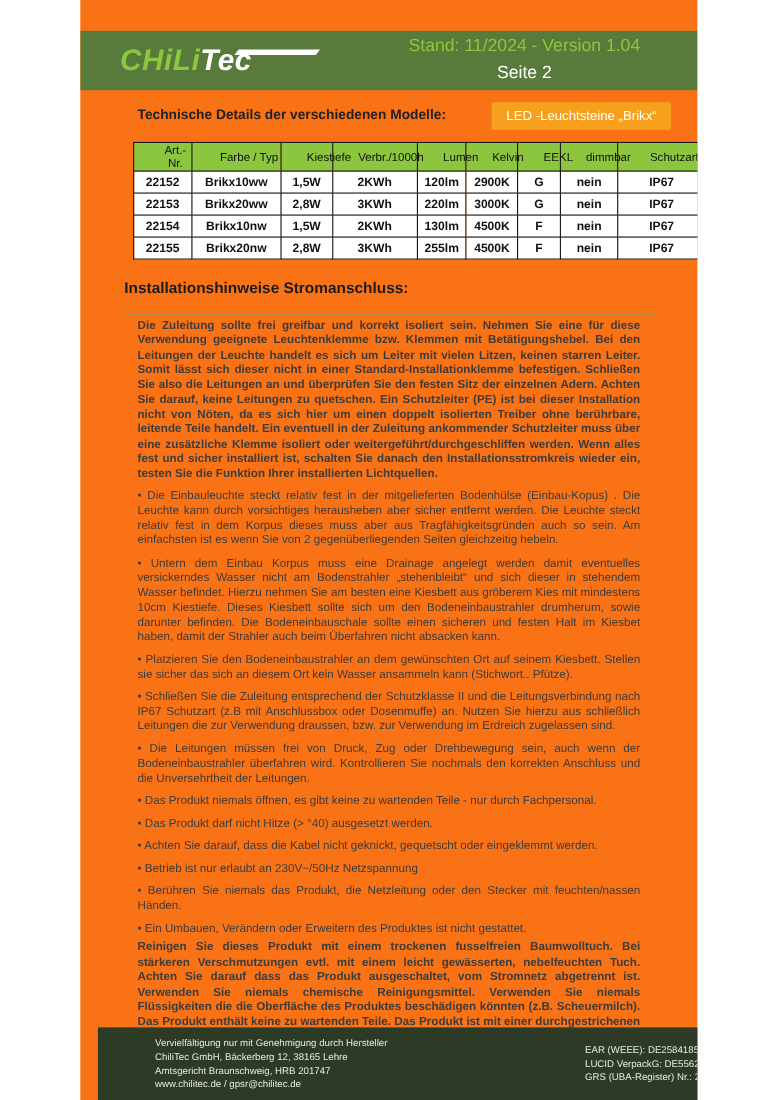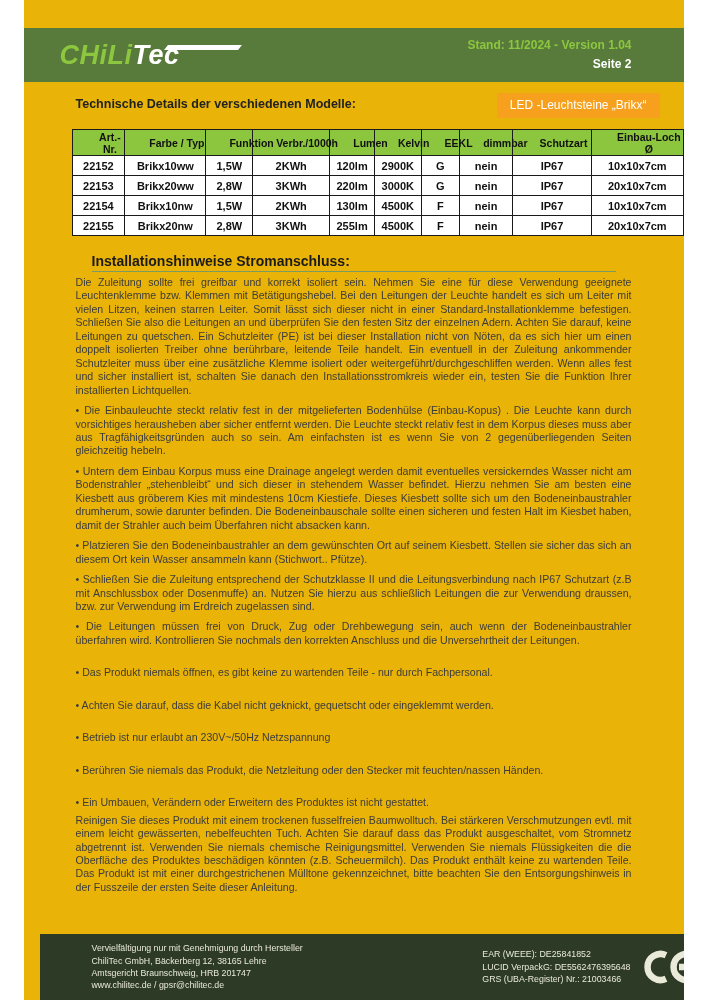--- a/index.html
+++ b/index.html
@@ -1,55 +1,55 @@
 <!DOCTYPE html>
 <html lang="de"><head>
 <meta charset="utf-8">
 <style>
   * { margin:0; padding:0; box-sizing:border-box; }
   html,body { background:#ffffff; }
   .page {
-    position:relative; width:660px; height:1000px; margin:0 auto;
-    background:#eab308; overflow:hidden;
+    position:relative; width:561px; height:1000px; margin:0 auto;
+    background:#f97316; overflow:hidden;
     font-family:"Liberation Sans", sans-serif; color:#3c3c3c;
   }
   
   .topbar {
     margin-top:28px; height:54px; background:#587b3b;
     display:flex; align-items:center; padding:0 52px 0 36px;
   }
   .logo { position:relative; font-weight:bold; font-style:italic;
           font-size:27px; letter-spacing:.5px; line-height:1; }
   .logo-green { color:#8dc63f; }
   .logo-white { color:#ffffff; position:relative; }
   .logo-swoosh { position:absolute; top:3px; left:106px; width:74px; height:5px;
                  background:#ffffff; transform:skewX(-38deg); }
-  .topbar-right { margin-left:auto; text-align:right; font-weight:bold; font-size:12px; line-height:1.55; }
+  .topbar-right { margin-left:auto; text-align:center; font-weight:normal; font-size:16px; line-height:1.55; }
   .version { color:#8dc63f; }
   .pagenum { color:#ffffff; }
   
   .intro-row { display:flex; align-items:flex-start; margin:11px 24px 0 52px; }
   .titles { font-weight:bold; color:#222; font-size:12.5px; line-height:1.9; }
   .badge { margin-left:auto; background:#f6a01d; color:#fff; font-weight:normal;
            font-size:12px; padding:5px 13px 6px; white-space:nowrap; }
   
   table.models { margin:11px 0 0 48px; border-collapse:collapse; table-layout:fixed;
                  width:612px; text-align:center; color:#111; }
   table.models th { background:#8cc53e; border:1.5px solid #1a1a1a; height:26px;
-                    font-size:10.5px; font-weight:bold;padding-left:23px; }
+                    font-size:10.5px; font-weight:normal;padding-left:23px; }
   table.models td { background:#fff; border:1.5px solid #1a1a1a; height:20px;
                     font-size:11px; font-weight:bold; }
   
-  .sec-heading { margin:17px 68px 0; font-size:14px; font-weight:bold; color:#1b1b1b;
-                 padding-bottom:2px; border-bottom:1px solid #7c9b62; }
-  .para { margin:4px 52px 0; font-size:10.6px; line-height:1.27; text-align:justify; color:#3c3c3c; }
+  .sec-heading { margin:17px 40px 0; font-size:14px; font-weight:bold; color:#1b1b1b;
+                 padding-bottom:16px; border-bottom:1px solid #7c9b62; }
+  .para { margin:4px 52px 0; font-size:10.6px; line-height:1.27; text-align:justify; color:#3c3c3c;font-weight:bold; }
   .bullets { margin:6px 52px 0; }
   .bullets .bullet { font-size:10.6px; line-height:1.27; text-align:justify; color:#3c3c3c; }
   .bullets.spaced .bullet { margin-top:7px; }
-  .bullets.tight  .bullet { margin-top:19px; }
+  .bullets.tight  .bullet { margin-top:7px; }
   .bullet::before { content:"• "; }
   
   .footer {
     position:absolute; left:16px; bottom:0; width:707px; height:66px;
     background:#2d3a26; color:#e9ead8; display:flex; align-items:center;
     padding:0 20px 0 52px; font-size:8.8px; line-height:1.42;
   }
   .footer-right { margin-left:auto; text-align:left; }
   .ce-mark { margin-left:10px; flex:0 0 auto; }
   .weee-bin { margin-left:4px; flex:0 0 auto; }
@@ -88,21 +88,21 @@
         <col style="width:38px">
         <col style="width:52px">
       <col style="width:78px">
         <col style="width:90px">
     </colgroup>
     <thead>
       <tr>
 
       <th>Art.-Nr.</th>
           <th>Farbe / Typ</th>
-          <th>Funktion</th>
+          <th>Kiestiefe</th>
           <th>Verbr./1000h</th>
           <th>Lumen</th>
           <th>Kelvin</th>
           <th>EEKL</th>
           <th>dimmbar</th>
           <th>Schutzart</th>
           <th>Einbau-Loch Ø</th>
         </tr>
     </thead>
     <tbody>
@@ -168,20 +168,21 @@
   <p class="bullet">Die Einbauleuchte steckt relativ fest in der mitgelieferten Bodenhülse (Einbau-Kopus) . Die Leuchte kann durch vorsichtiges herausheben aber sicher entfernt werden. Die Leuchte steckt relativ fest in dem Korpus dieses muss aber aus Tragfähigkeitsgründen auch so sein. Am einfachsten ist es wenn Sie von 2 gegenüberliegenden Seiten gleichzeitig hebeln.</p>
       <p class="bullet">Untern dem Einbau Korpus muss eine Drainage angelegt werden damit eventuelles versickerndes Wasser nicht am Bodenstrahler „stehenbleibt“ und sich dieser in stehendem Wasser befindet. Hierzu nehmen Sie am besten eine Kiesbett aus gröberem Kies mit mindestens 10cm Kiestiefe. Dieses Kiesbett sollte sich um den Bodeneinbaustrahler drumherum, sowie darunter befinden. Die Bodeneinbauschale sollte einen sicheren und festen Halt im Kiesbet haben, damit der Strahler auch beim Überfahren nicht absacken kann.</p>
       <p class="bullet">Platzieren Sie den Bodeneinbaustrahler an dem gewünschten Ort auf seinem Kiesbett. Stellen sie sicher das sich an diesem Ort kein Wasser ansammeln kann (Stichwort.. Pfütze).</p>
       <p class="bullet">Schließen Sie die Zuleitung entsprechend der Schutzklasse II und die Leitungsverbindung nach IP67 Schutzart (z.B mit Anschlussbox oder Dosenmuffe) an. Nutzen Sie hierzu aus schließlich Leitungen die zur Verwendung draussen, bzw. zur Verwendung im Erdreich zugelassen sind.</p>
       <p class="bullet">Die Leitungen müssen frei von Druck, Zug oder Drehbewegung sein, auch wenn der Bodeneinbaustrahler überfahren wird. Kontrollieren Sie nochmals den korrekten Anschluss und die Unversehrtheit der Leitungen.</p>
     </div>
 
   <div class="bullets tight">
 
   <p class="bullet">Das Produkt niemals öffnen, es gibt keine zu wartenden Teile - nur durch Fachpersonal.</p>
+      <p class="bullet">Das Produkt darf nicht Hitze (&gt; °40) ausgesetzt werden.</p>
       <p class="bullet">Achten Sie darauf, dass die Kabel nicht geknickt, gequetscht oder eingeklemmt werden.</p>
       <p class="bullet">Betrieb ist nur erlaubt an 230V~/50Hz Netzspannung</p>
       <p class="bullet">Berühren Sie niemals das Produkt, die Netzleitung oder den Stecker mit feuchten/nassen Händen.</p>
       <p class="bullet">Ein Umbauen, Verändern oder Erweitern des Produktes ist nicht gestattet.</p>
     </div>
 
   <p class="para">Reinigen Sie dieses Produkt mit einem trockenen fusselfreien Baumwolltuch. Bei stärkeren Verschmutzungen evtl. mit einem leicht gewässerten, nebelfeuchten Tuch. Achten Sie darauf dass das Produkt ausgeschaltet, vom Stromnetz abgetrennt ist. Verwenden Sie niemals chemische Reinigungsmittel. Verwenden Sie niemals Flüssigkeiten die die Oberfläche des Produktes beschädigen könnten (z.B. Scheuermilch). Das Produkt enthält keine zu wartenden Teile. Das Produkt ist mit einer durchgestrichenen Mülltone gekennzeichnet, bitte beachten Sie den Entsorgungshinweis in der Fusszeile der ersten Seite dieser Anleitung.</p>
 
   <div class="footer">
     <div class="footer-left">

